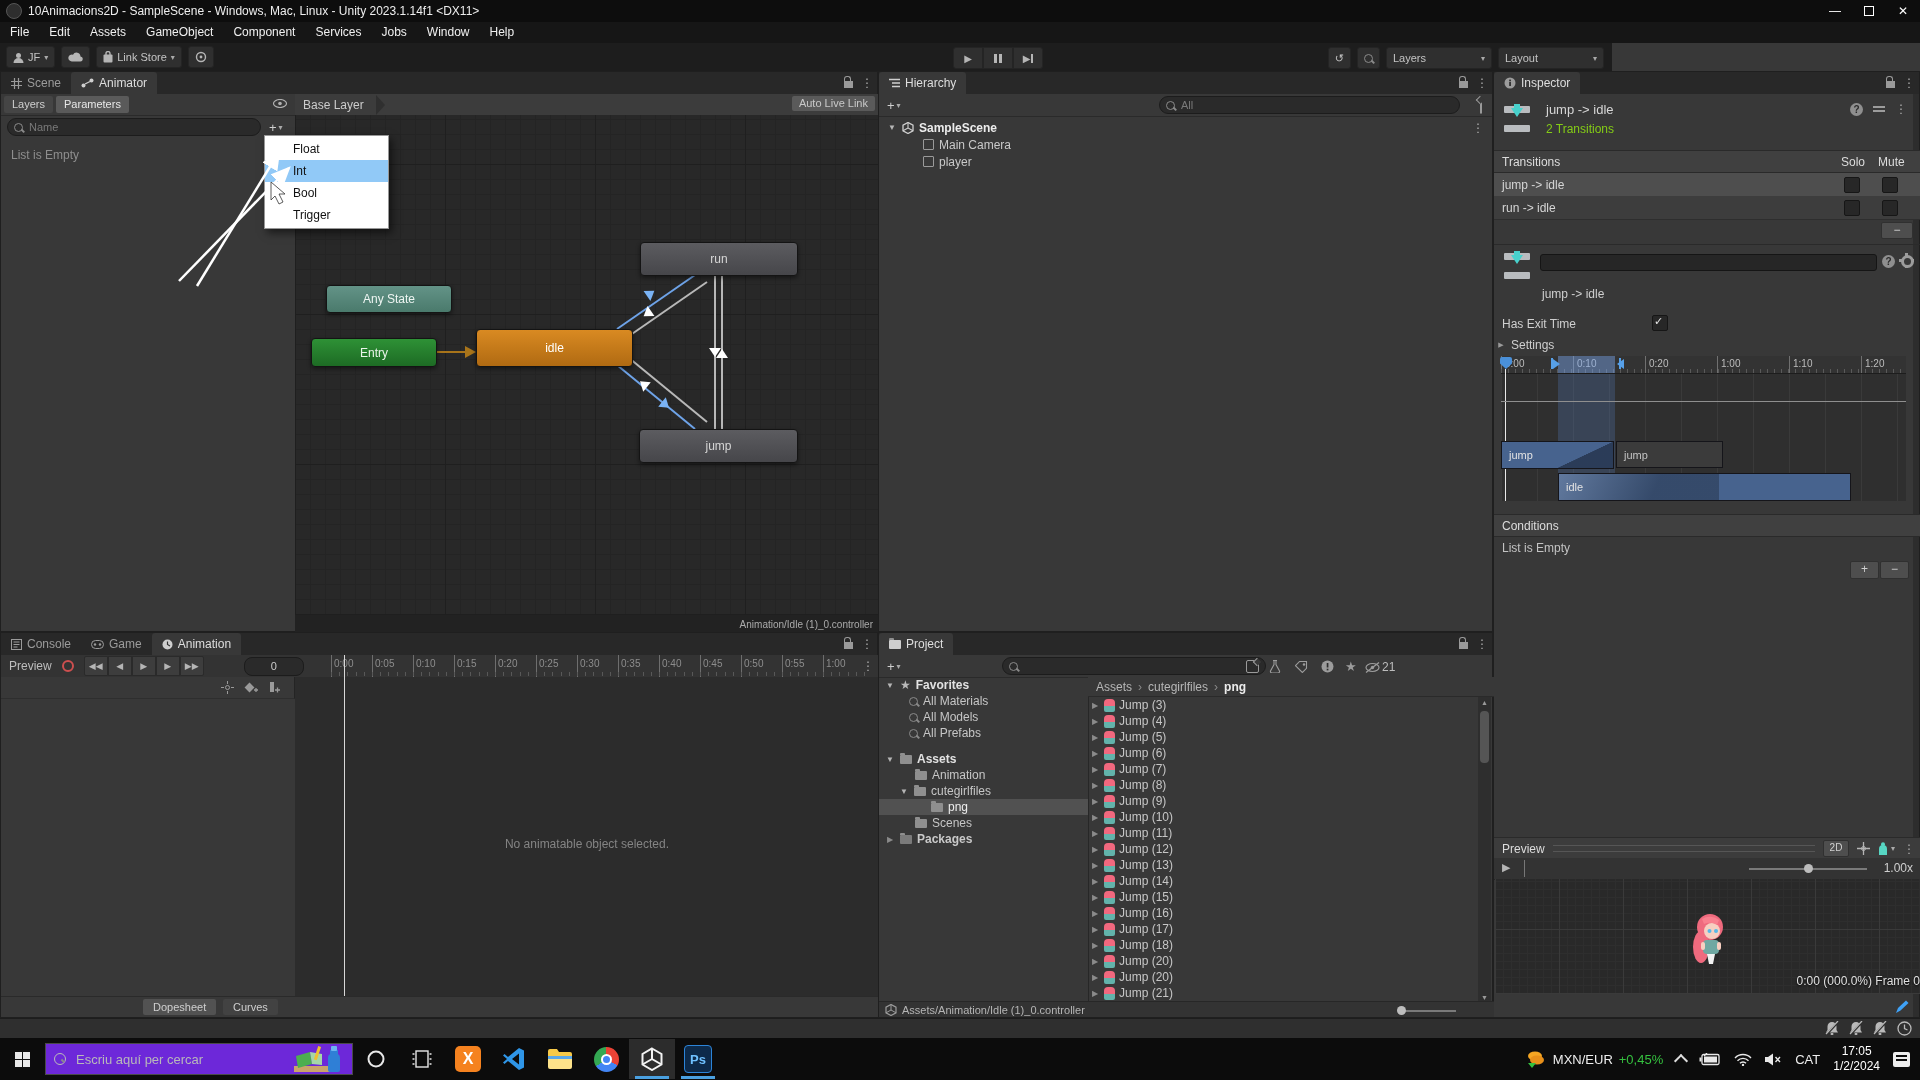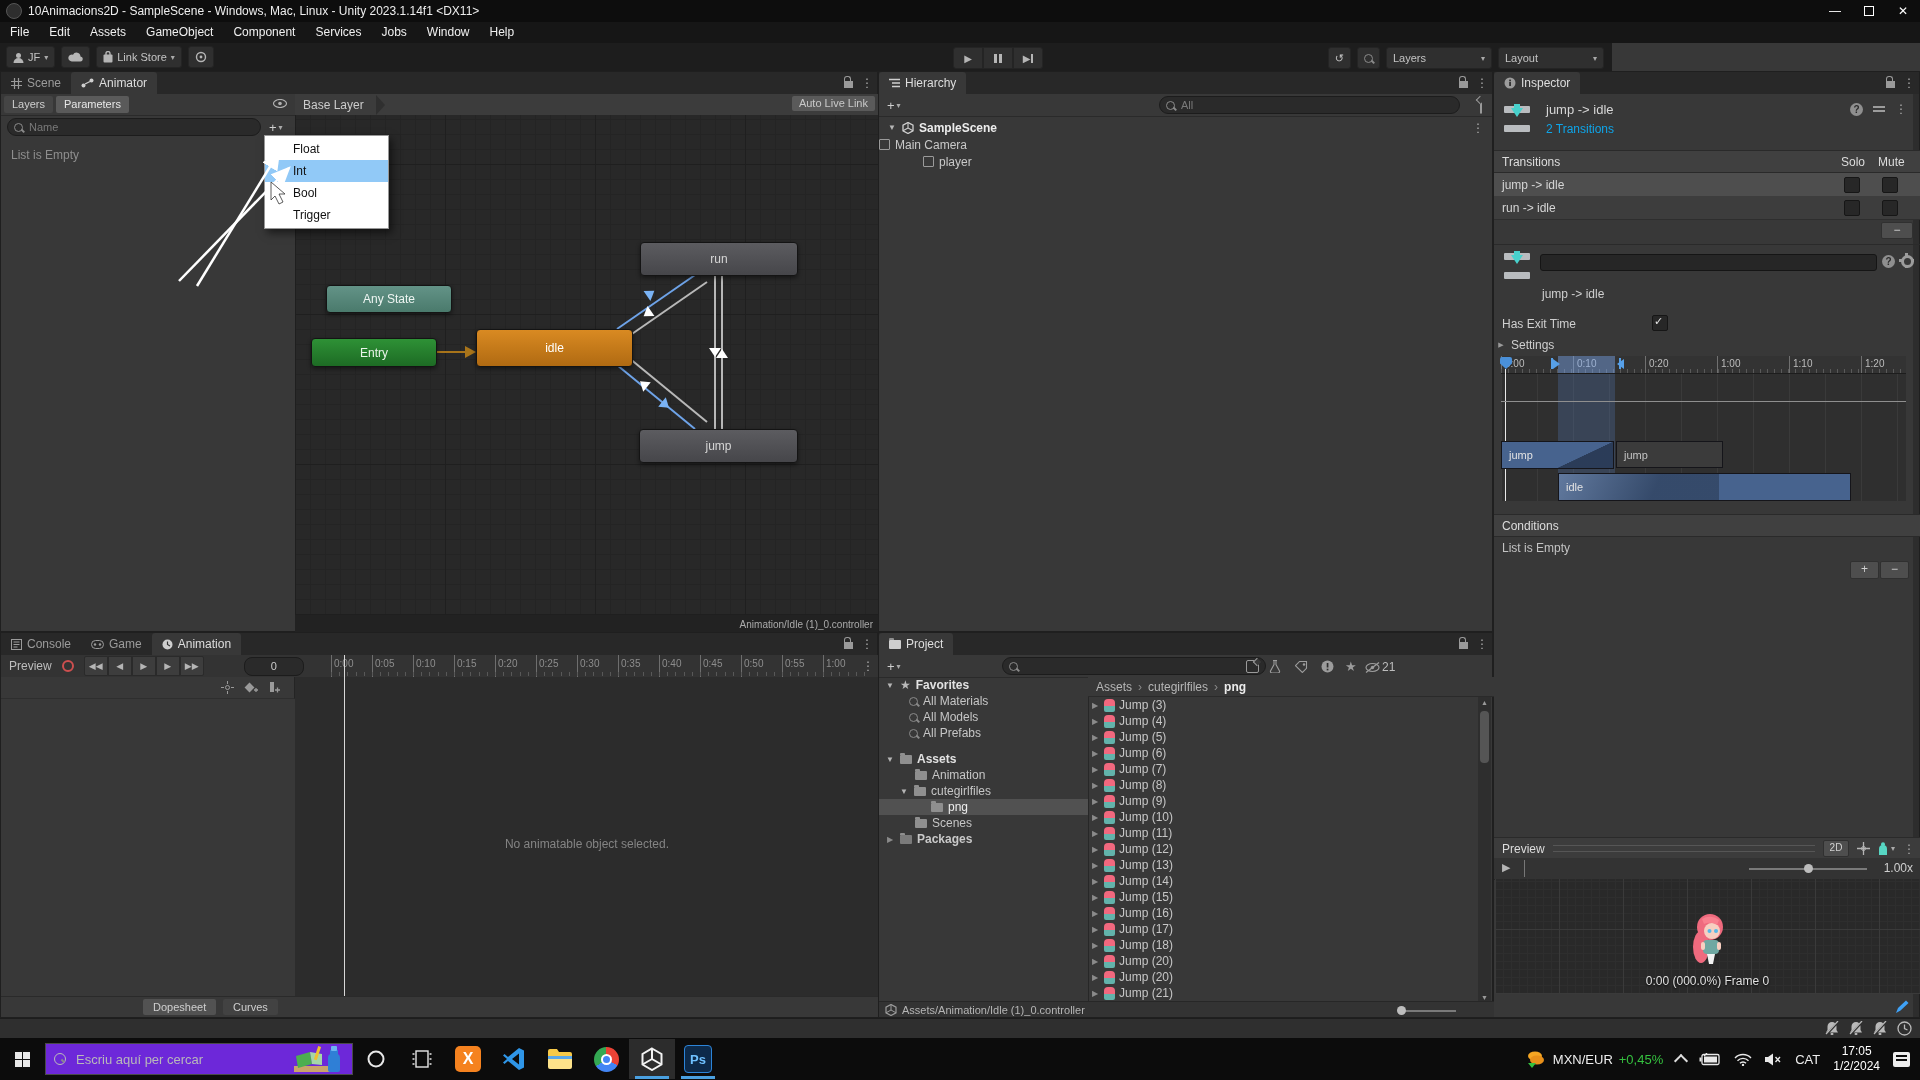--- a/index.html
+++ b/index.html
@@ -122,21 +122,21 @@
   .pv-head{position:absolute;left:0;top:765px;width:427px;height:21px;background:#3c3c3c;border-top:1px solid #2a2a2a;border-bottom:1px solid #2a2a2a;display:flex;align-items:center;}
   .dragline{flex:1;height:5px;margin:0 8px;border-top:1px solid #565656;border-bottom:1px solid #565656;}
   .pv-ctrl{position:absolute;left:0;top:786px;width:427px;height:21px;background:#333;border-bottom:1px solid #252525;}
   .slider-track{position:absolute;height:2px;background:#7a7a7a;top:10px;}
   .slider-thumb{position:absolute;width:9px;height:9px;border-radius:50%;background:#bdbdbd;top:6px;}
   .pv-body{position:absolute;left:1px;top:807px;width:425px;height:115px;background-color:#292929;background-image:
       repeating-linear-gradient(90deg,#3a3a3a 0 1px,transparent 1px 64px),
       repeating-linear-gradient(0deg,#3a3a3a 0 1px,transparent 1px 64px),
       repeating-linear-gradient(90deg,#2e2e2e 0 1px,transparent 1px 8px),
       repeating-linear-gradient(0deg,#2e2e2e 0 1px,transparent 1px 8px);}
-  .pv-status{position:absolute;left:0;right:0;bottom:6px;text-align:center;color:#e0e0e0;font-size:12px;text-shadow:0 1px 2px #000;}
+  .pv-status{position:absolute;left:0;right:0;bottom:6px;text-align:right;color:#e0e0e0;font-size:12px;text-shadow:0 1px 2px #000;}
   
   .bottomleft{left:0;top:632px;width:878px;height:386px;}
   .ctrl-row{position:absolute;left:0;top:22px;width:878px;height:22px;background:#333;border-bottom:1px solid #272727;display:flex;align-items:center;}
   .trans-btn{height:18px;min-width:22px;display:flex;align-items:center;justify-content:center;color:#b5b5b5;font-size:9px;gap:1px;background:#3d3d3d;border:1px solid #2a2a2a;}
   .rec{width:12px;height:12px;border-radius:50%;border:2px solid #cd4f4f;box-sizing:border-box;}
   .framefield{width:54px;height:15px;background:#2a2a2a;border:1px solid #1c1c1c;border-radius:8px;color:#ccc;text-align:center;font-size:11px;font-family:"Liberation Sans",sans-serif;outline:none;}
   .aruler{position:absolute;left:330px;top:0;height:22px;display:flex;overflow:hidden;width:534px;}
   .aruler:after{content:"";position:absolute;left:0;bottom:1px;width:100%;height:4px;background:repeating-linear-gradient(90deg,#585858 0 1px,transparent 1px 8.2px);}
   .arul-lab{width:41px;flex:none;font-size:10px;color:#8d8d8d;border-left:1px solid #6e6e6e;padding-left:2px;line-height:18px;box-sizing:border-box;height:22px;}
   .prop-row{position:absolute;left:0;top:44px;width:294px;height:22px;background:#383838;border-right:1px solid #242424;border-bottom:1px solid #2e2e2e;display:flex;align-items:center;justify-content:flex-end;gap:10px;padding-right:14px;box-sizing:border-box;color:#9a9a9a;}
@@ -396,21 +396,21 @@
     <div style="padding-top:2px;">
       <div class="treerow" style="padding-left:8px;">
         <span class="treecaret">▼</span>
         <svg width="12" height="12" viewBox="0 0 12 12">
             <polygon points="6,0.5 11,3.2 11,8.8 6,11.5 1,8.8 1,3.2" fill="none" stroke="#cfcfcf" stroke-width="1.3"></polygon>
             <path d="M6 0.5 V6 L11 8.8 M6 6 L1 8.8" stroke="#cfcfcf" stroke-width="1.1" fill="none"></path>
           </svg>
         <b style="color:#ececec;">SampleScene</b>
         <span class="kebab" style="position:absolute;right:8px;">⋮</span>
       </div>
-      <div class="treerow" style="">
+      <div class="treerow" style="padding-left:44px;">
         <span class="cube-ico"></span>
           <span>Main Camera</span>
       </div>
       <div class="treerow" style="padding-left:44px;">
         <span class="cube-ico"></span>
           <span>player</span>
       </div>
     </div>
   </div>
 
@@ -434,21 +434,21 @@
     <div class="ihead">
       <div class="abs" style="left:10px;top:12px;">
         <div class="trans-icon">
             <i class="t"></i>
             <i class="b"></i>
             <v></v>
             <u></u>
           </div>
       </div>
       <div class="abs" style="left:52px;top:8px;color:#d6d6d6;font-size:13px;">jump -&gt; idle</div>
-      <div class="abs" style="left:52px;top:28px;color:#0ea5e9;">2 Transitions</div>
+      <div class="abs" style="left:52px;top:28px;color:#84cc16;">2 Transitions</div>
       <div class="abs flex" style="right:14px;top:8px;gap:10px;">
         <span class="help-ico">?</span>
         <span class="preset-ico">
             <i></i>
             <i></i>
           </span>
         <span class="kebab">⋮</span>
       </div>
     </div>
 

